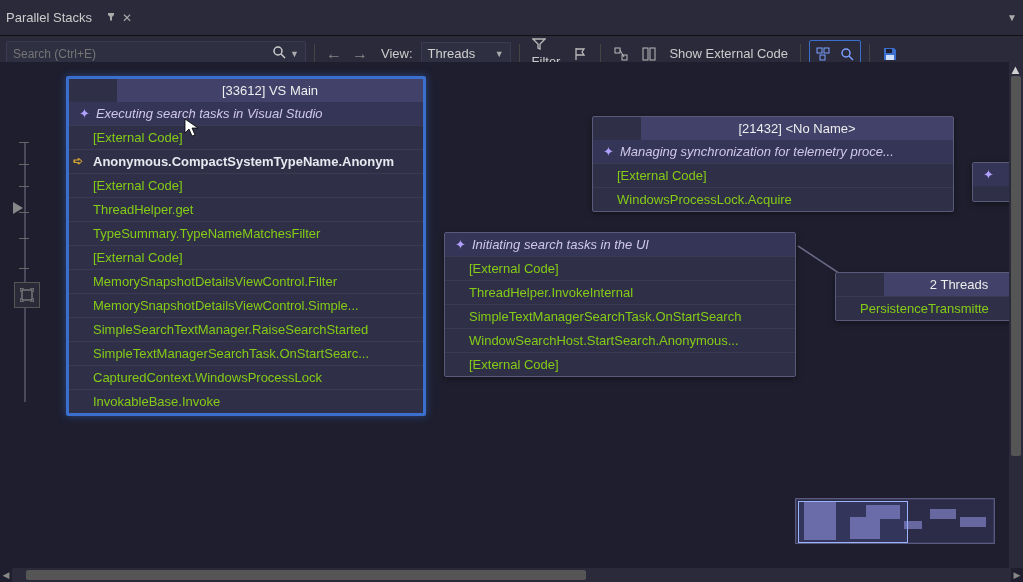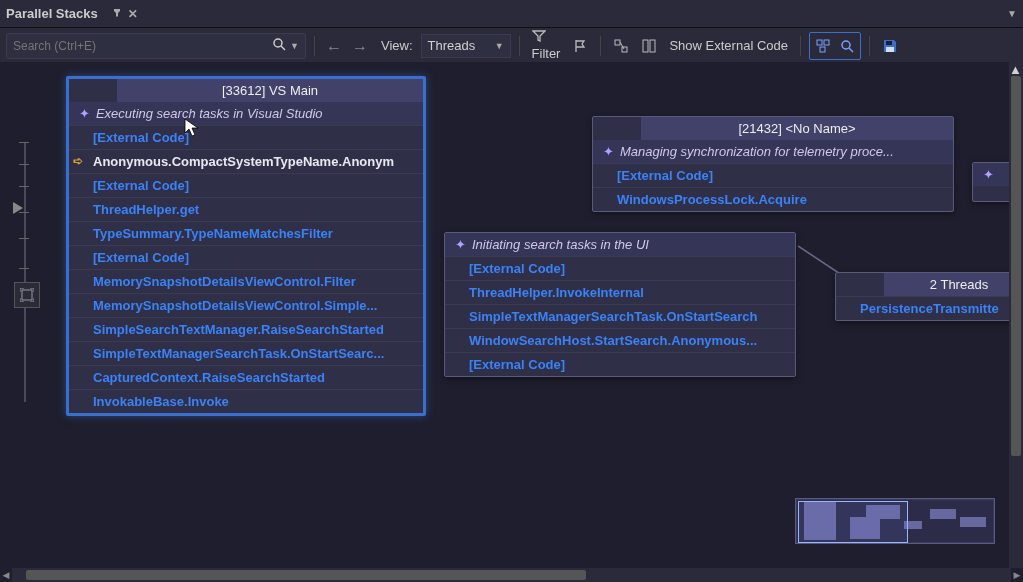--- a/index.html
+++ b/index.html
@@ -7,27 +7,26 @@
     width: 1023px;
     height: 582px;
     background: #1e1e2e;
     font-family: "Segoe UI", Arial, sans-serif;
     font-size: 13px;
     color: #d0d0d0;
     overflow: hidden;
     position: relative;
   }
   .titlebar {
-    height: 28px;
+    height: 36px;
     background: #2a2a3a;
     display: flex;
     align-items: center;
     padding: 0 6px;
     border-bottom: 1px solid #111;
-    font-weight: bold;
   }
   .titlebar .title { color: #ccc; margin-right: 8px; }
   .titlebar .icon-btn { color: #aaa; margin-left: 6px; cursor: pointer; font-size: 12px; }
   .titlebar .spacer { flex: 1; }
   .titlebar .chevron { color: #aaa; font-size: 10px; cursor: pointer; }
 
   .toolbar {
     height: 36px;
     background: #2a2a3a;
     display: flex;
@@ -130,24 +129,23 @@
     font-style: italic;
     color: #d0c8e8;
   }
   .stack-desc .spark { color:#b0a0ff; font-style:normal; }
   .stack-row {
     padding: 4px 10px 4px 24px;
     border-top: 1px solid #3a3a52;
     white-space: nowrap;
     overflow: hidden;
     text-overflow: ellipsis;
-    color:#3b82f6;
+    color:#84cc16;
     cursor:pointer;
     position:relative;
-    font-weight:bold;
   }
   .stack-row.current {
     font-weight: 700;
     color: #e8e8f0;
   }
   .stack-row .arrow-ind {
     position:absolute; left:4px; top:4px; color:#d0a030; font-size:12px;
   }
 
   .hscroll {
@@ -305,21 +303,21 @@
         <div class="stack-row"><span>[External Code]</span></div>
         <div class="stack-row current"><span class="arrow-ind">➪</span><span>Anonymous.CompactSystemTypeName.Anonym</span></div>
         <div class="stack-row"><span>[External Code]</span></div>
         <div class="stack-row"><span>ThreadHelper.get</span></div>
         <div class="stack-row"><span>TypeSummary.TypeNameMatchesFilter</span></div>
         <div class="stack-row"><span>[External Code]</span></div>
         <div class="stack-row"><span>MemorySnapshotDetailsViewControl.Filter</span></div>
         <div class="stack-row"><span>MemorySnapshotDetailsViewControl.Simple...</span></div>
         <div class="stack-row"><span>SimpleSearchTextManager.RaiseSearchStarted</span></div>
         <div class="stack-row"><span>SimpleTextManagerSearchTask.OnStartSearc...</span></div>
-        <div class="stack-row"><span>CapturedContext.RaiseSearchStarted</span></div>
+        <div class="stack-row"><span>CapturedContext.WindowsProcessLock</span></div>
         <div class="stack-row"><span>InvokableBase.Invoke</span></div>
       </div>
   </div>
 
   <div class="stack-box" style="left:592px; top:54px; width:362px;">
     <div class="stack-header">[21432] &lt;No Name&gt;</div>
     <div class="stack-desc">
       <span class="spark">✦</span>
       <span>Managing synchronization for telemetry proce...</span>
     </div>

